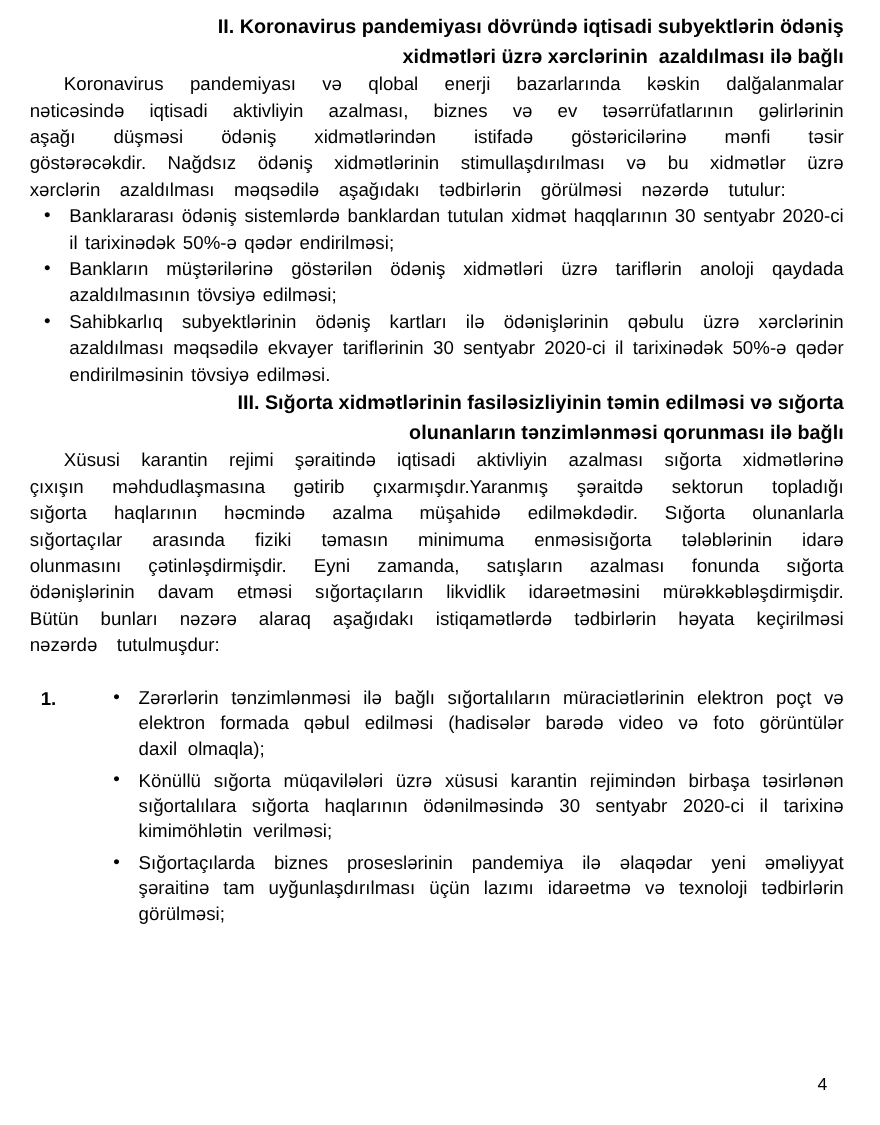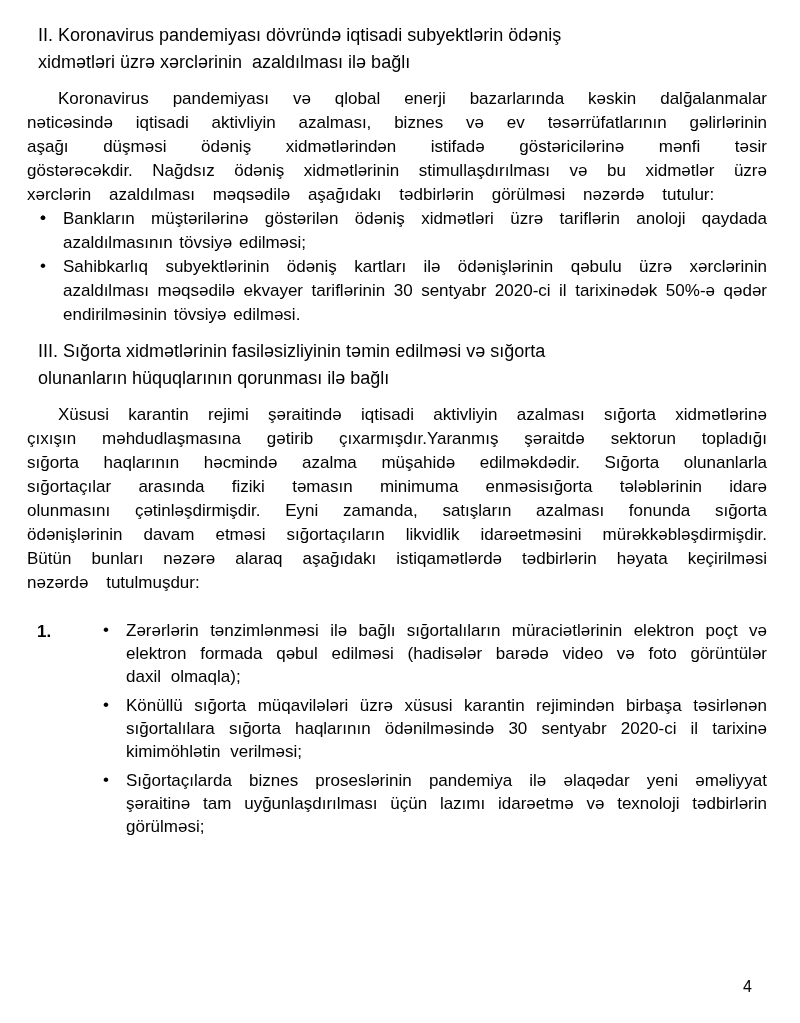--- a/index.html
+++ b/index.html
@@ -8,25 +8,25 @@
     width: 800px;
     height: 1023px;
     box-sizing: border-box;
     padding: 11px 33px 0 27px;
     background: #ffffff;
     color: #000000;
     font-family: "Liberation Sans", "DejaVu Sans", sans-serif;
     overflow: hidden;
   }
   h2.doc-heading {
-    margin: 11px;
+    margin: 0;
     font-size: 18px;
     line-height: 27px;
-    font-weight: normal;
-    text-align: left;
+    font-weight: bold;
+    text-align: right;
     white-space: pre-wrap;
   }
   .heading-s2 { margin-bottom: 6px; }
   .heading-s3 { margin-top: 50px; margin-bottom: 5px; }
   p.intro {
     margin: 0;
     font-size: 17px;
     line-height: 24px;
     text-align: justify;
     text-indent: 31px;
@@ -84,35 +84,36 @@
 
   <section>
     <h2 class="doc-heading heading-s2">II. Koronavirus pandemiyası dövründə iqtisadi subyektlərin ödəniş
 xidmətləri üzrə xərclərinin  azaldılması ilə bağlı</h2>
 
     <p class="intro">Koronavirus pandemiyası və qlobal enerji bazarlarında kəskin dalğalanmalar nəticəsində iqtisadi aktivliyin azalması, biznes və ev təsərrüfatlarının gəlirlərinin aşağı düşməsi ödəniş xidmətlərindən istifadə göstəricilərinə mənfi təsir göstərəcəkdir. Nağdsız ödəniş xidmətlərinin stimullaşdırılması və bu xidmətlər üzrə xərclərin azaldılması məqsədilə aşağıdakı tədbirlərin görülməsi nəzərdə tutulur:</p>
 
     <ul class="bullets">
       <li>
         <span class="marker">•</span>
+        <span>Banklararası ödəniş sistemlərdə banklardan tutulan xidmət haqqlarının 30 sentyabr 2020-ci il tarixinədək 50%-ə qədər endirilməsi;</span>
       </li>
       <li>
         <span class="marker">•</span>
         <span>Bankların müştərilərinə göstərilən ödəniş xidmətləri üzrə tariflərin anoloji qaydada azaldılmasının tövsiyə edilməsi;</span>
       </li>
       <li>
         <span class="marker">•</span>
         <span>Sahibkarlıq subyektlərinin ödəniş kartları ilə ödənişlərinin qəbulu üzrə xərclərinin azaldılması məqsədilə ekvayer tariflərinin 30 sentyabr 2020-ci il tarixinədək 50%-ə qədər endirilməsinin tövsiyə edilməsi.</span>
       </li>
     </ul>
   </section>
 
   <section>
     <h2 class="doc-heading heading-s3">III. Sığorta xidmətlərinin fasiləsizliyinin təmin edilməsi və sığorta
-olunanların hüquqlarının qorunması ilə bağlı</h2>
+olunanların tənzimlənməsi qorunması ilə bağlı</h2>
 
     <p class="intro intro-s3">Xüsusi karantin rejimi şəraitində iqtisadi aktivliyin azalması sığorta xidmətlərinə çıxışın məhdudlaşmasına gətirib çıxarmışdır.Yaranmış şəraitdə sektorun topladığı sığorta haqlarının həcmində azalma müşahidə edilməkdədir. Sığorta olunanlarla sığortaçılar arasında fiziki təmasın minimuma enməsisığorta tələblərinin idarə olunmasını çətinləşdirmişdir. Eyni zamanda, satışların azalması fonunda sığorta ödənişlərinin davam etməsi sığortaçıların likvidlik idarəetməsini mürəkkəbləşdirmişdir. Bütün bunları nəzərə alaraq aşağıdakı istiqamətlərdə tədbirlərin həyata keçirilməsi nəzərdə tutulmuşdur:</p>
 
     <div class="numbered-item">
       <span class="num">1.</span>
     </div>
 
     <ul class="sub-bullets">
       <li>
         <span class="marker">•</span>

